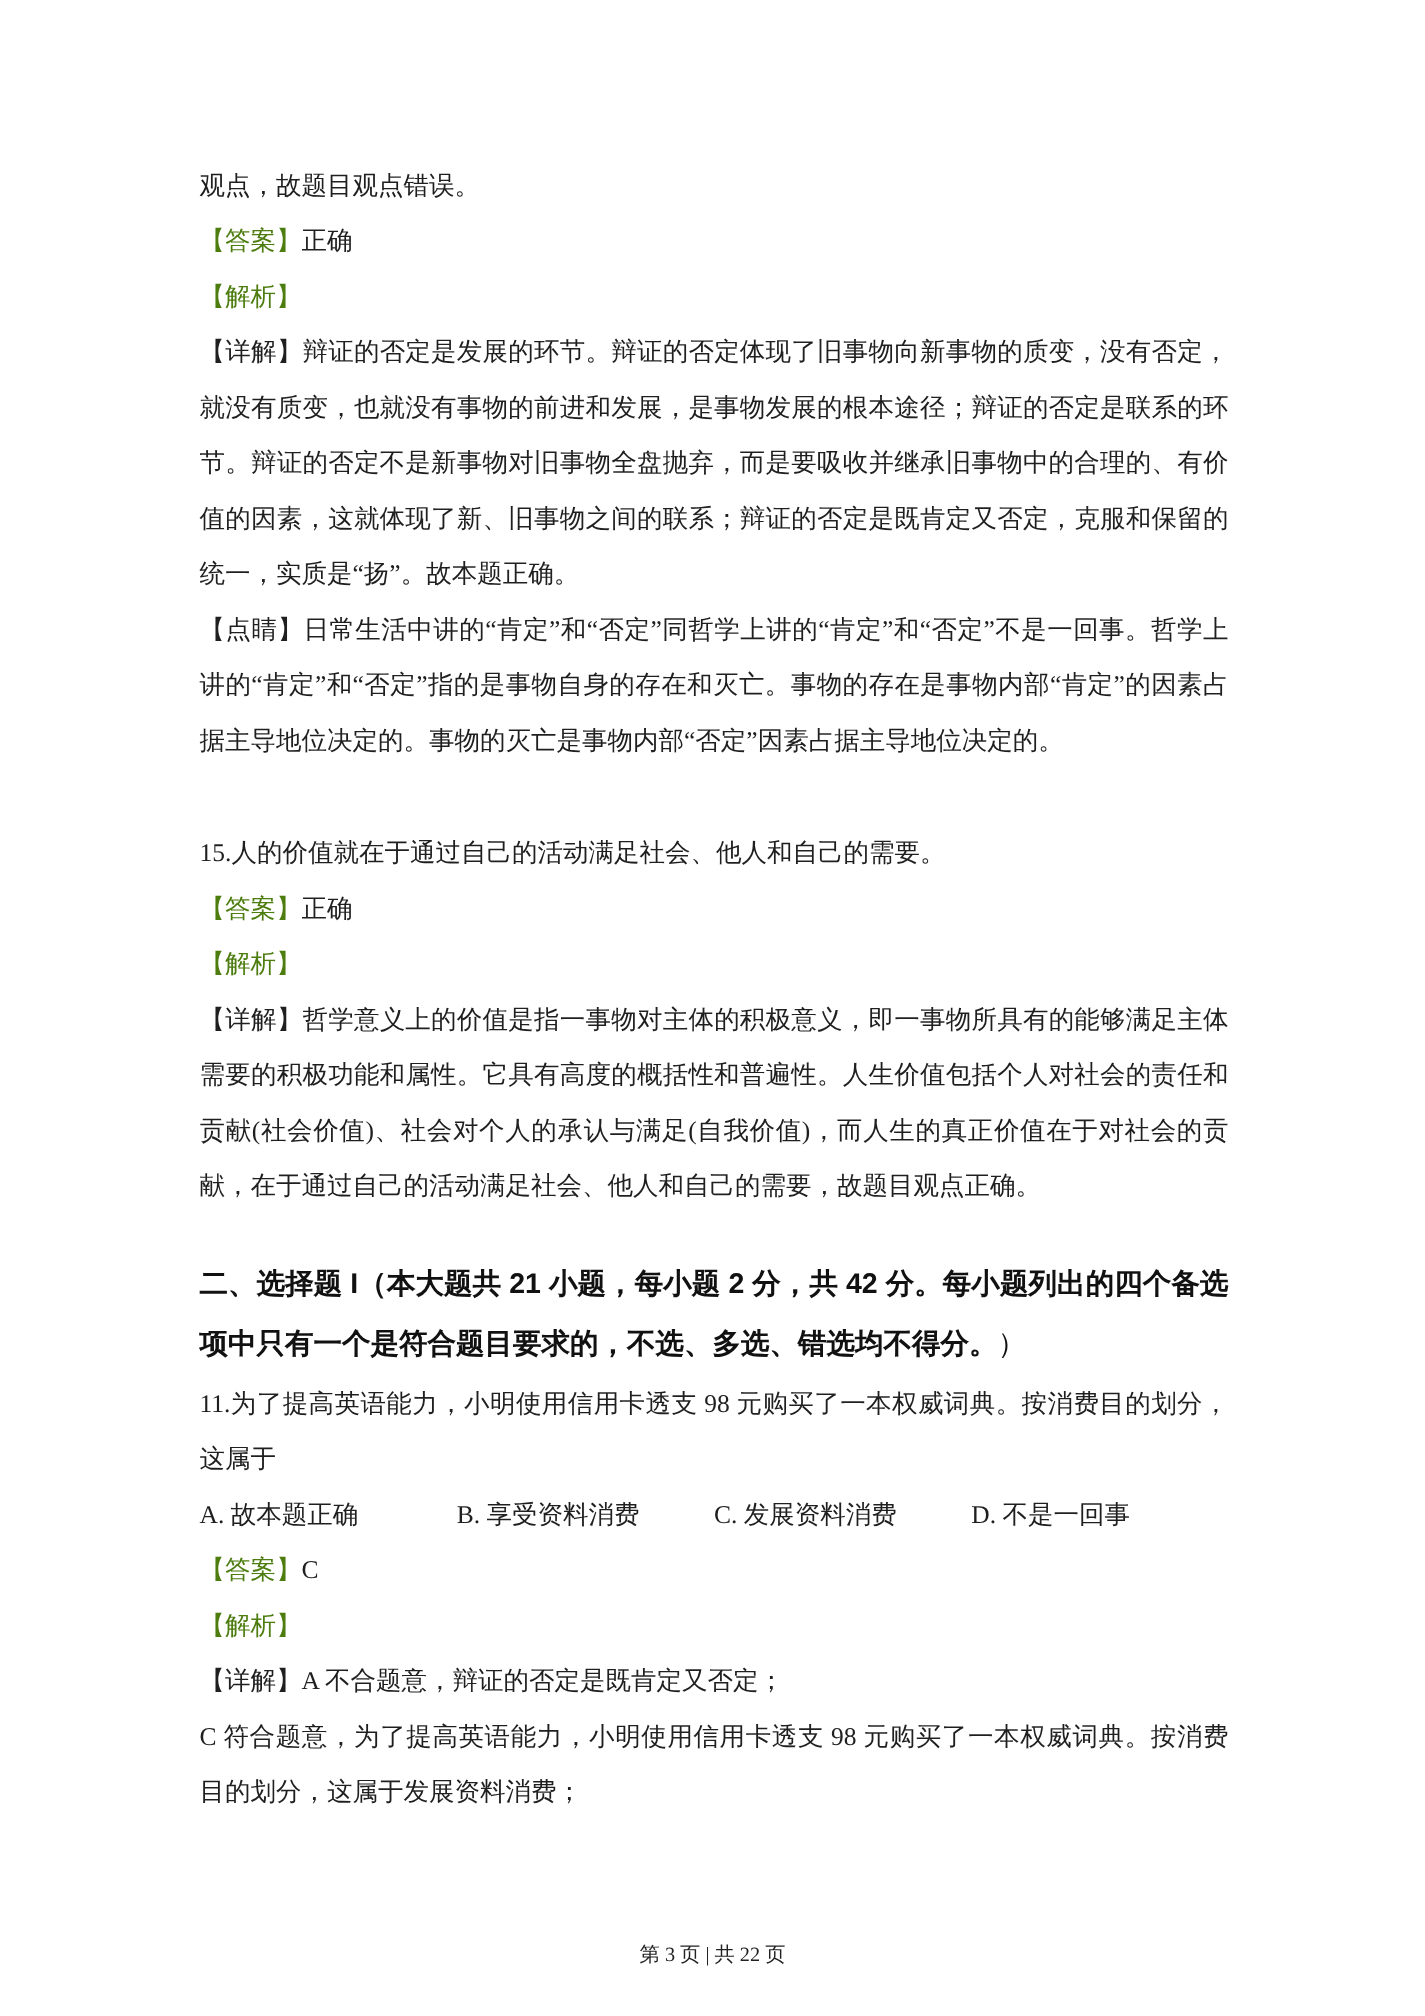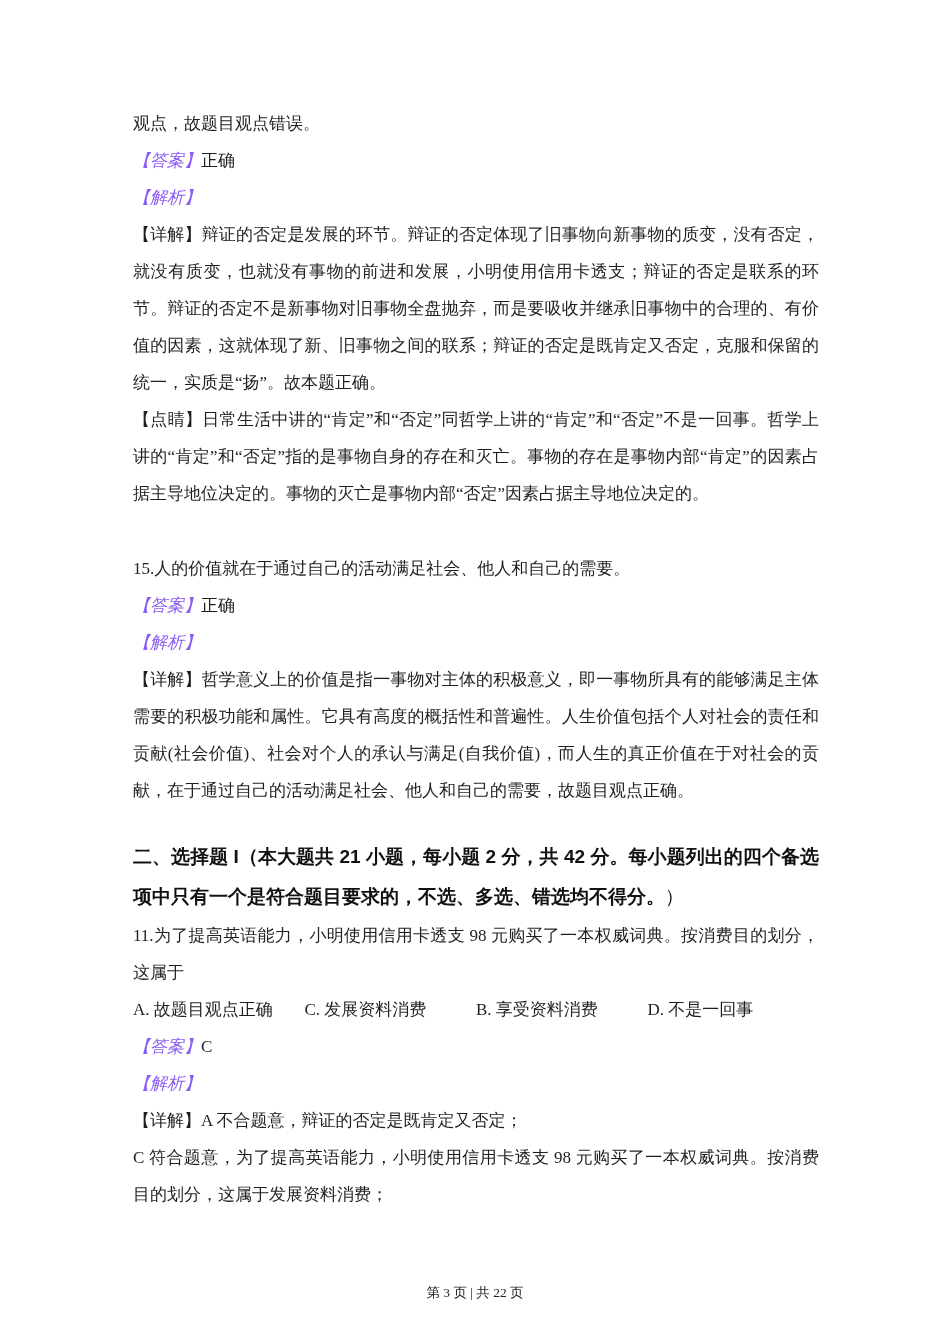--- a/index.html
+++ b/index.html
@@ -22,22 +22,21 @@
   }
   p {
     margin: 0;
     line-height: 37px;
     text-align: justify;
   }
   .gap {
     margin-top: 38px;
   }
   .label-blue {
-    color: #8b5cf6;
-    font-style: italic;
+    color: #4d7c0f;
   }
   .section-heading {
     margin-top: 28px;
     font-family: "Liberation Sans", "DejaVu Sans", sans-serif;
     font-weight: 700;
     font-size: 19px;
     line-height: 40px;
     color: #111111;
   }
   .section-heading .tail {
@@ -51,56 +50,56 @@
   .option {
     flex: 0 0 25%;
   }
   .option:last-child {
     flex: 1 1 auto;
   }
   .page-footer {
     position: absolute;
     left: 0;
     right: 0;
-    bottom: 42px;
+    bottom: 32px;
     text-align: center;
     font-size: 13.5px;
     color: #222222;
     line-height: 18px;
   }
 </style>
 </head>
 <body>
 
 <div class="page">
 
   <p>观点，故题目观点错误。</p>
 
   <section>
     <p><span class="label-blue">【答案】</span><span>正确</span></p>
     <p><span class="label-blue">【解析】</span></p>
-    <p><span>【详解】</span><span>辩证的否定是发展的环节。辩证的否定体现了旧事物向新事物的质变，没有否定，就没有质变，也就没有事物的前进和发展，小明使用信用卡透支；辩证的否定是联系的环节。辩证的否定不是新事物对旧事物全盘抛弃，而是要吸收并继承旧事物中的合理的、有价值的因素，这就体现了新、旧事物之间的联系；辩证的否定是既肯定又否定，克服和保留的统一，实质是“扬”。故本题正确。</span></p>
+    <p><span>【详解】</span><span>辩证的否定是发展的环节。辩证的否定体现了旧事物向新事物的质变，没有否定，就没有质变，也就没有事物的前进和发展，是事物发展的根本途径；辩证的否定是联系的环节。辩证的否定不是新事物对旧事物全盘抛弃，而是要吸收并继承旧事物中的合理的、有价值的因素，这就体现了新、旧事物之间的联系；辩证的否定是既肯定又否定，克服和保留的统一，实质是“扬”。故本题正确。</span></p>
     <p><span>【点睛】</span><span>日常生活中讲的“肯定”和“否定”同哲学上讲的“肯定”和“否定”不是一回事。哲学上讲的“肯定”和“否定”指的是事物自身的存在和灭亡。事物的存在是事物内部“肯定”的因素占据主导地位决定的。事物的灭亡是事物内部“否定”因素占据主导地位决定的。</span></p>
   </section>
 
   <section>
     <p class="gap">15.人的价值就在于通过自己的活动满足社会、他人和自己的需要。</p>
     <p><span class="label-blue">【答案】</span><span>正确</span></p>
     <p><span class="label-blue">【解析】</span></p>
     <p><span>【详解】</span><span>哲学意义上的价值是指一事物对主体的积极意义，即一事物所具有的能够满足主体需要的积极功能和属性。它具有高度的概括性和普遍性。人生价值包括个人对社会的责任和贡献(社会价值)、社会对个人的承认与满足(自我价值)，而人生的真正价值在于对社会的贡献，在于通过自己的活动满足社会、他人和自己的需要，故题目观点正确。</span></p>
   </section>
 
   <p class="section-heading"><span>二、选择题 I（本大题共 21 小题，每小题 2 分，共 42 分。每小题列出的四个备选项中只有一个是符合题目要求的，不选、多选、错选均不得分。</span><span class="tail">）</span></p>
 
   <section>
     <p>11.为了提高英语能力，小明使用信用卡透支 98 元购买了一本权威词典。按消费目的划分，这属于</p>
     <div class="options-row">
-      <span class="option">A. 故题目观点正确</span>
+      <span class="option">A. 故本题正确</span>
+      <span class="option">B. 享受资料消费</span>
       <span class="option">C. 发展资料消费</span>
-      <span class="option">B. 享受资料消费</span>
       <span class="option">D. 不是一回事</span>
     </div>
     <p><span class="label-blue">【答案】</span><span>C</span></p>
     <p><span class="label-blue">【解析】</span></p>
     <p><span>【详解】</span><span>A 不合题意，辩证的否定是既肯定又否定；</span></p>
     <p>C 符合题意，为了提高英语能力，小明使用信用卡透支 98 元购买了一本权威词典。按消费目的划分，这属于发展资料消费；</p>
   </section>
 
   <div class="page-footer">第 3 页 | 共 22 页</div>
 

